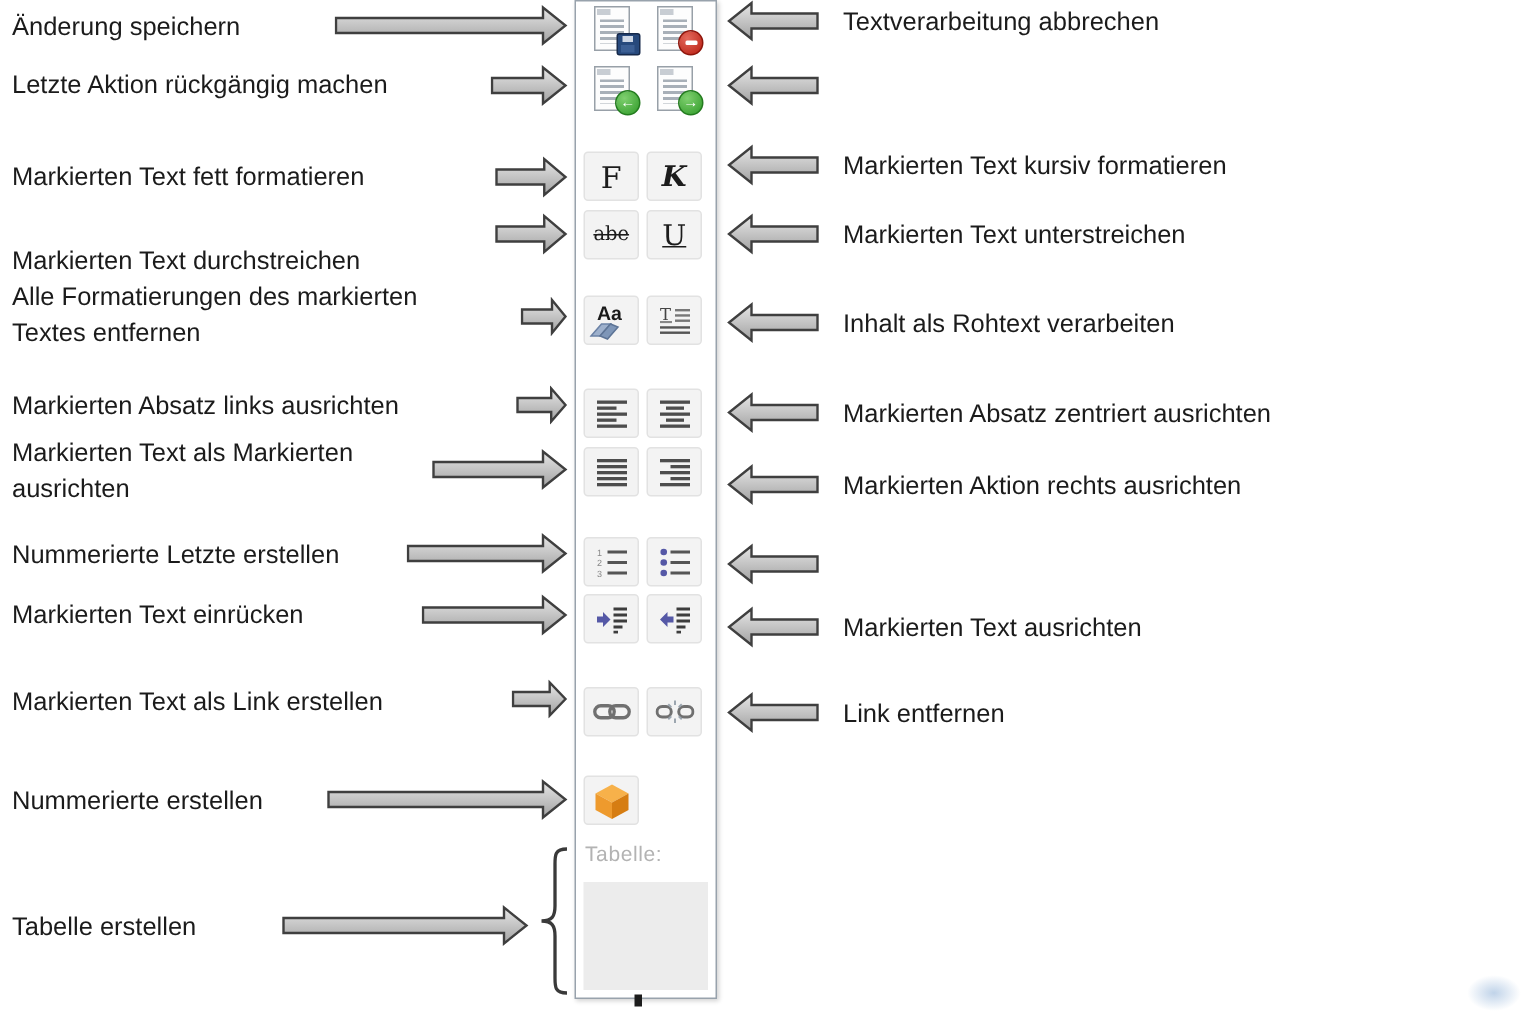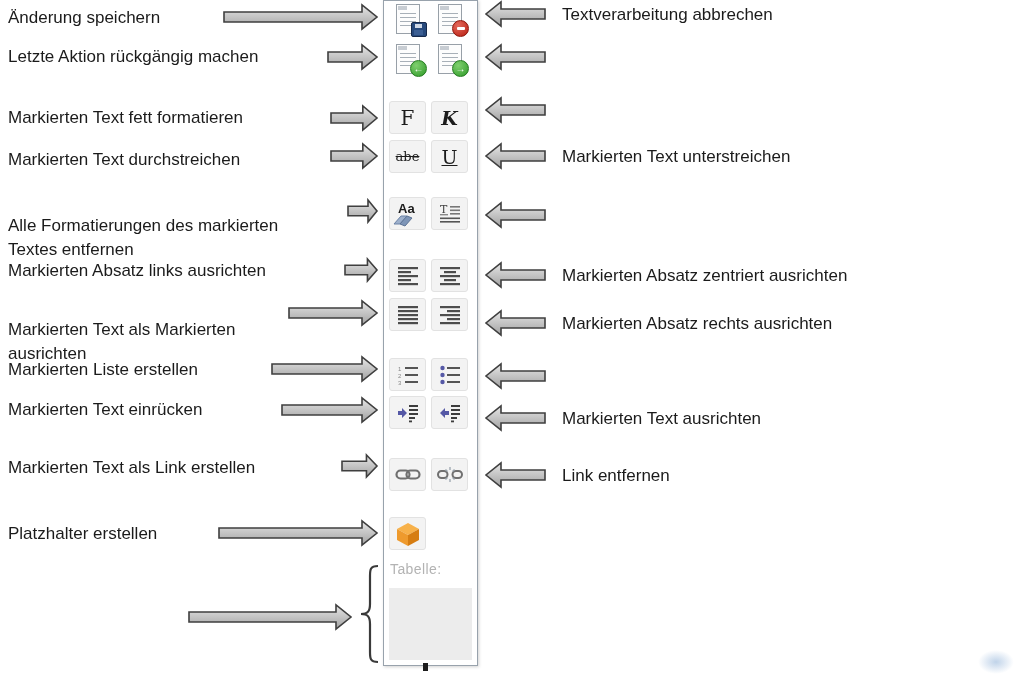--- a/index.html
+++ b/index.html
@@ -1,19 +1,19 @@
 <!DOCTYPE html>
 <html><head>
 <meta charset="utf-8">
 <style>
   html,body{margin:0;padding:0;background:#fff;}
   .stage{position:relative;width:1016px;height:674px;background:#fff;overflow:hidden;
          font-family:"Liberation Sans",sans-serif;}
   .lbl{position:absolute;font-size:17px;line-height:24px;color:#1b1b1b;white-space:nowrap;}
-  .lbl.wrap{white-space:normal;margin-top:28px;}
+  .lbl.wrap{white-space:normal;}
   .arrow{position:absolute;}
   
   .panel{position:absolute;left:383px;top:0;width:95px;height:666px;background:#fff;
          border:1px solid #98a2ac;box-sizing:border-box;box-shadow:1px 1px 3px rgba(0,0,0,.18);}
   .btn{position:absolute;width:37px;height:33px;border-radius:3px;display:flex;
        align-items:center;justify-content:center;box-sizing:border-box;}
   .btn.fmt{background:#f3f3f3;border:1px solid #e2e2e2;}
   .col-l{left:5px;} .col-r{left:47px;}
   
   .page{position:relative;width:22px;height:28px;background:#fdfdfd;border:1px solid #98a0a8;}
@@ -43,28 +43,29 @@
      background:radial-gradient(ellipse at center,rgba(140,175,215,.55),rgba(140,175,215,0) 70%);}
 </style>
 </head>
 <body>
 
 <div class="stage">
 
   <div class="lbl" style="left:8px;top:6px">Änderung speichern</div>
   <div class="lbl" style="left:8px;top:45px">Letzte Aktion rückgängig machen</div>
   <div class="lbl" style="left:8px;top:106px">Markierten Text fett formatieren</div>
-  <div class="lbl" style="left:8px;top:148px">Markierten Text durchstreichen</div>
+  <div class="lbl" style="left:8px;top:162px">Markierten Text durchstreichen</div>
   <div class="lbl wrap" style="left:8px;top:186px;width:322px">Alle Formatierungen des markierten Textes entfernen</div>
   <div class="lbl" style="left:8px;top:259px">Markierten Absatz links ausrichten</div>
   <div class="lbl wrap" style="left:8px;top:290px;width:272px">Markierten Text als Markierten ausrichten</div>
-  <div class="lbl" style="left:8px;top:358px">Markierten Liste erstellen</div>
+  <div class="lbl" style="left:8px;top:358px">Nummerierte Letzte erstellen</div>
   <div class="lbl" style="left:8px;top:398px">Markierten Text einrücken</div>
   <div class="lbl" style="left:8px;top:456px">Markierten Text als Link erstellen</div>
-  <div class="lbl" style="left:8px;top:522px">Platzhalter erstellen</div>
+  <div class="lbl" style="left:8px;top:522px">Nummerierte erstellen</div>
+  <div class="lbl" style="left:8px;top:606px">Tabelle erstellen</div>
 
   <div class="arrow" style="left:223px;top:3px;width:156px;height:28px"><svg width="156" height="28">
         <defs>
           <linearGradient id="ag0" x1="0" y1="0" x2="0" y2="1">
             <stop offset="0" stop-color="#e6e6e6"></stop>
             <stop offset="1" stop-color="#a2a2a2"></stop>
           </linearGradient>
         </defs>
         <polygon points="1,8.96 139,8.96 139,2 154,14 139,26 139,19.040000000000003 1,19.040000000000003" fill="url(#ag0)" stroke="#3f3f3f" stroke-width="1.6" stroke-linejoin="miter"></polygon>
       </svg></div>
@@ -425,20 +426,22 @@
         <defs>
           <linearGradient id="ag21" x1="0" y1="0" x2="0" y2="1">
             <stop offset="0" stop-color="#e6e6e6"></stop>
             <stop offset="1" stop-color="#a2a2a2"></stop>
           </linearGradient>
         </defs>
         <polygon points="61,8.96 17,8.96 17,2 2,14 17,26 17,19.040000000000003 61,19.040000000000003" fill="url(#ag21)" stroke="#3f3f3f" stroke-width="1.6" stroke-linejoin="miter"></polygon>
       </svg></div>
 
   <div class="lbl" style="left:562px;top:3px">Textverarbeitung abbrechen</div>
+  <div class="lbl" style="left:562px;top:99px">Markierten Text kursiv formatieren</div>
   <div class="lbl" style="left:562px;top:145px">Markierten Text unterstreichen</div>
+  <div class="lbl" style="left:562px;top:204px">Inhalt als Rohtext verarbeiten</div>
   <div class="lbl" style="left:562px;top:264px">Markierten Absatz zentriert ausrichten</div>
-  <div class="lbl" style="left:562px;top:312px">Markierten Absatz rechts ausrichten</div>
+  <div class="lbl" style="left:562px;top:312px">Markierten Aktion rechts ausrichten</div>
   <div class="lbl" style="left:562px;top:407px">Markierten Text ausrichten</div>
   <div class="lbl" style="left:562px;top:464px">Link entfernen</div>
 
   <div class="watermark"></div>
 </div>
 
 </body></html>

